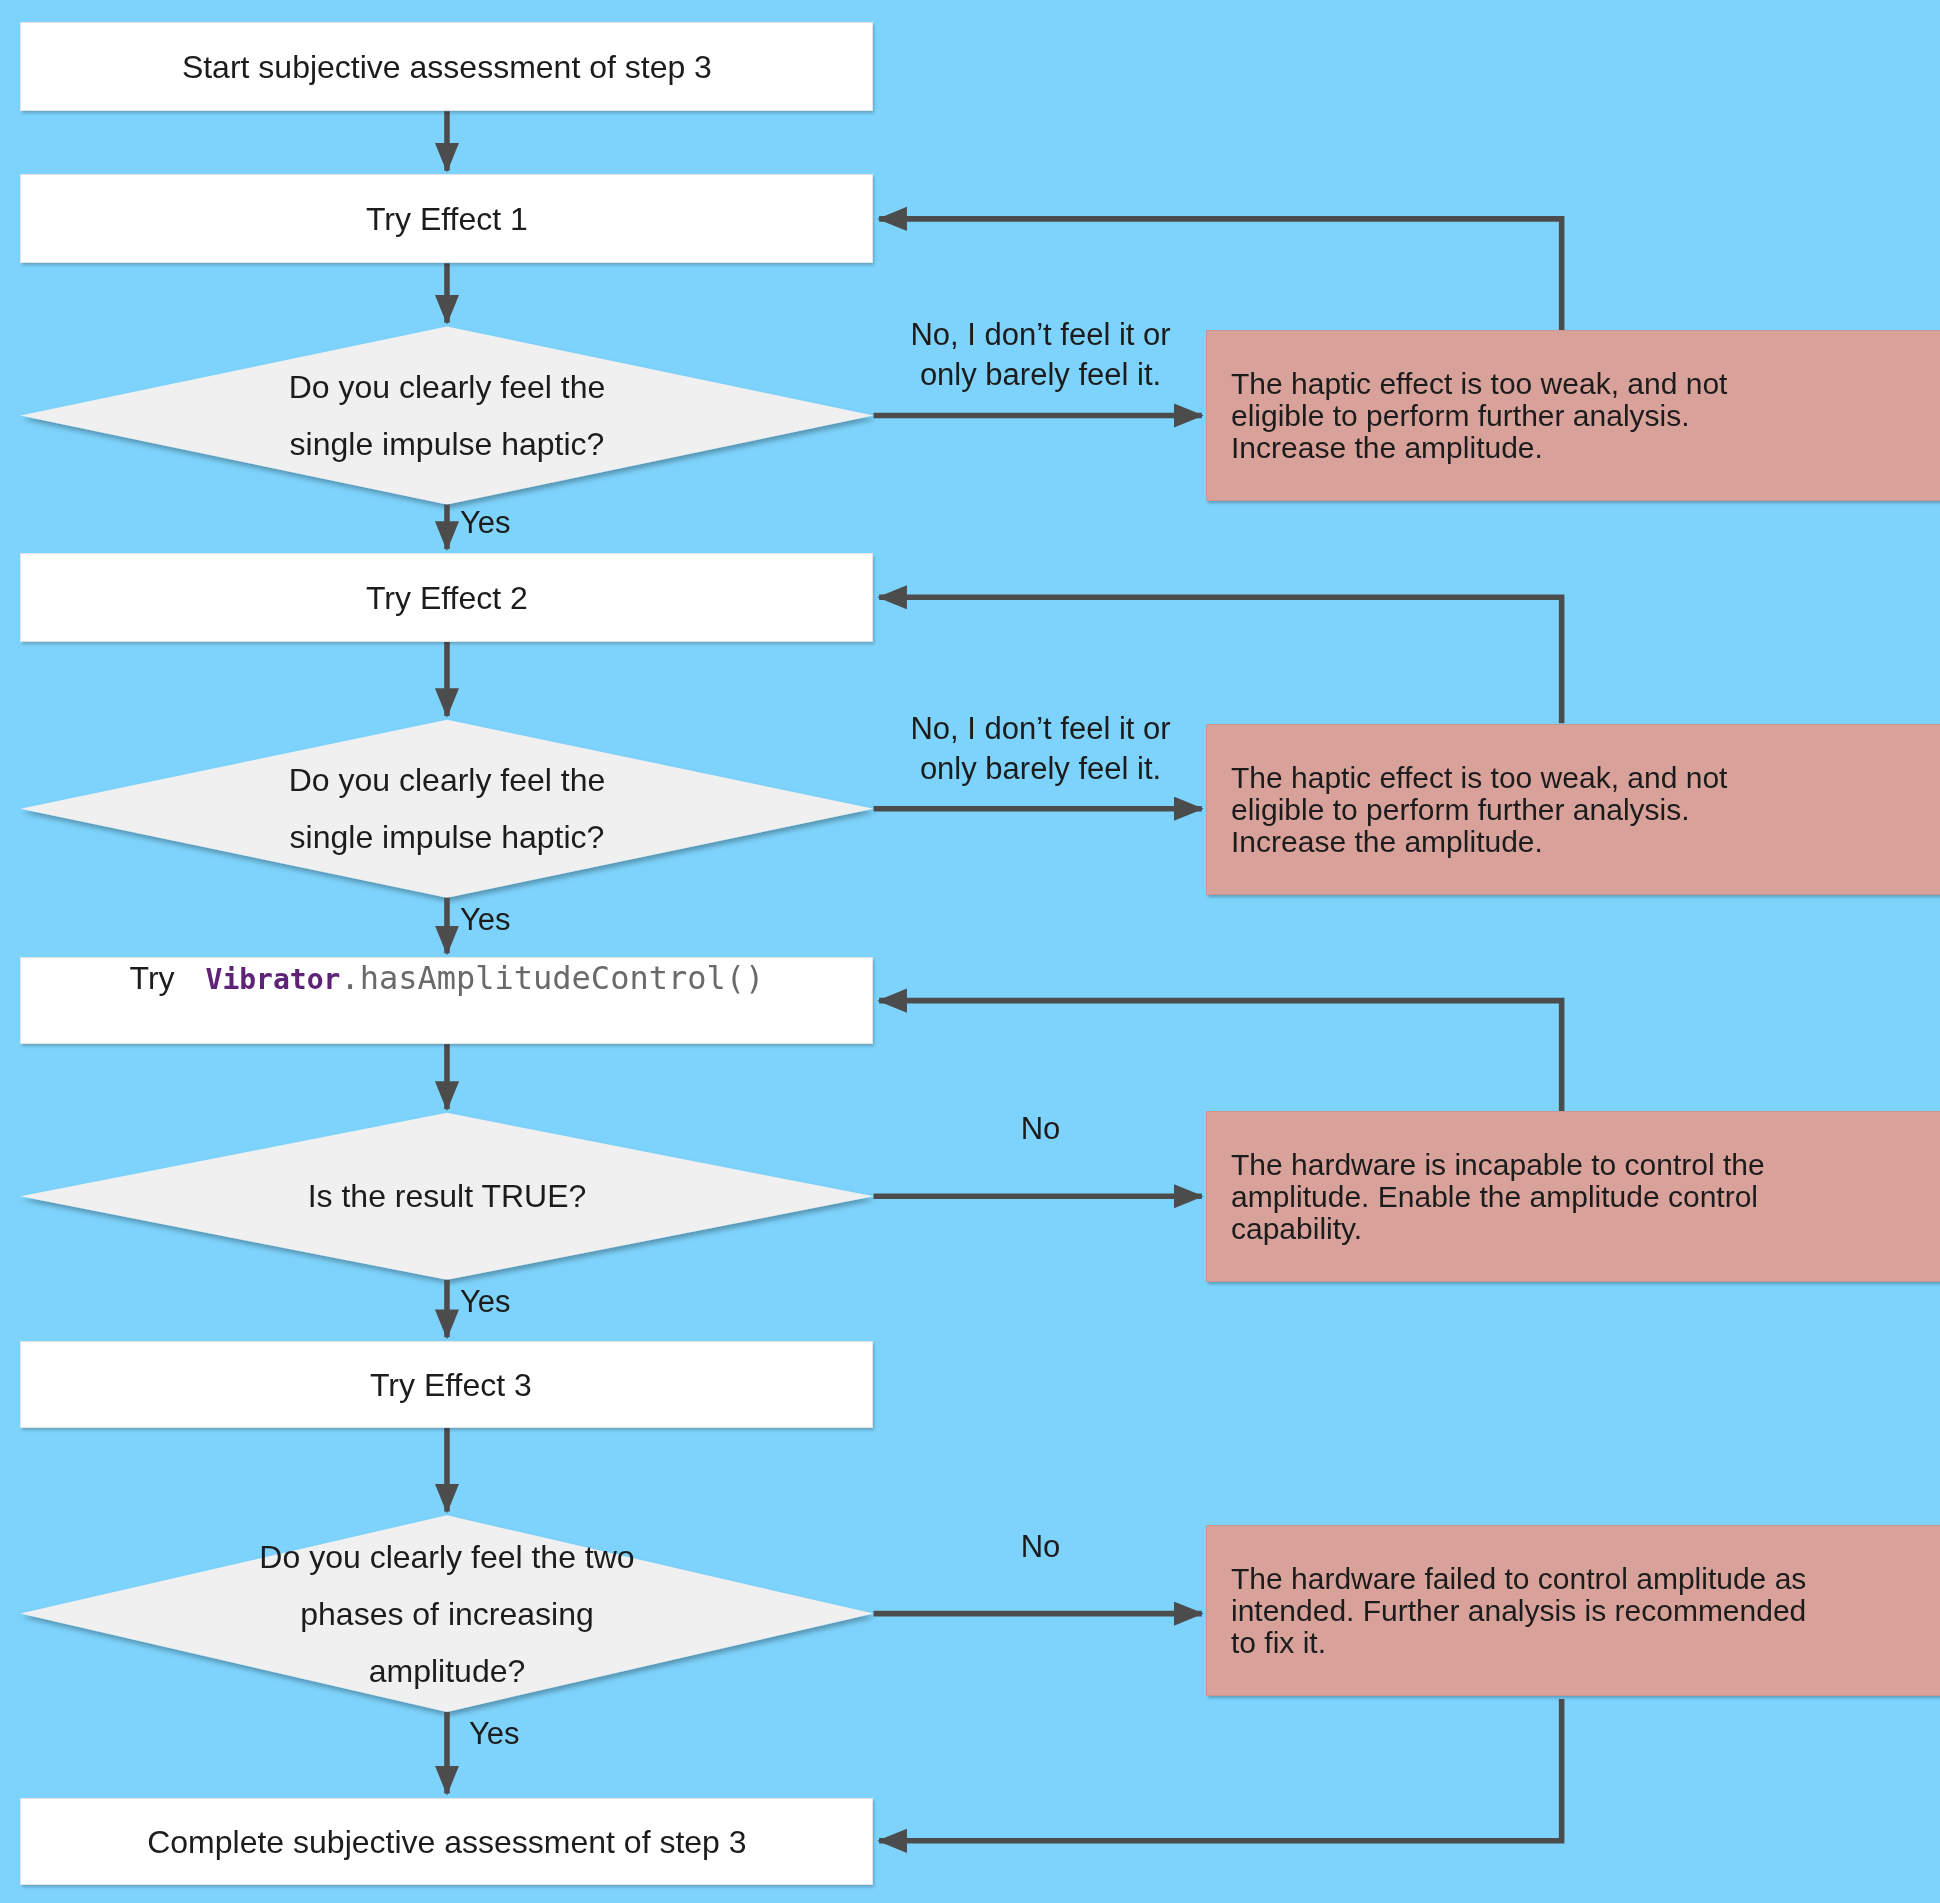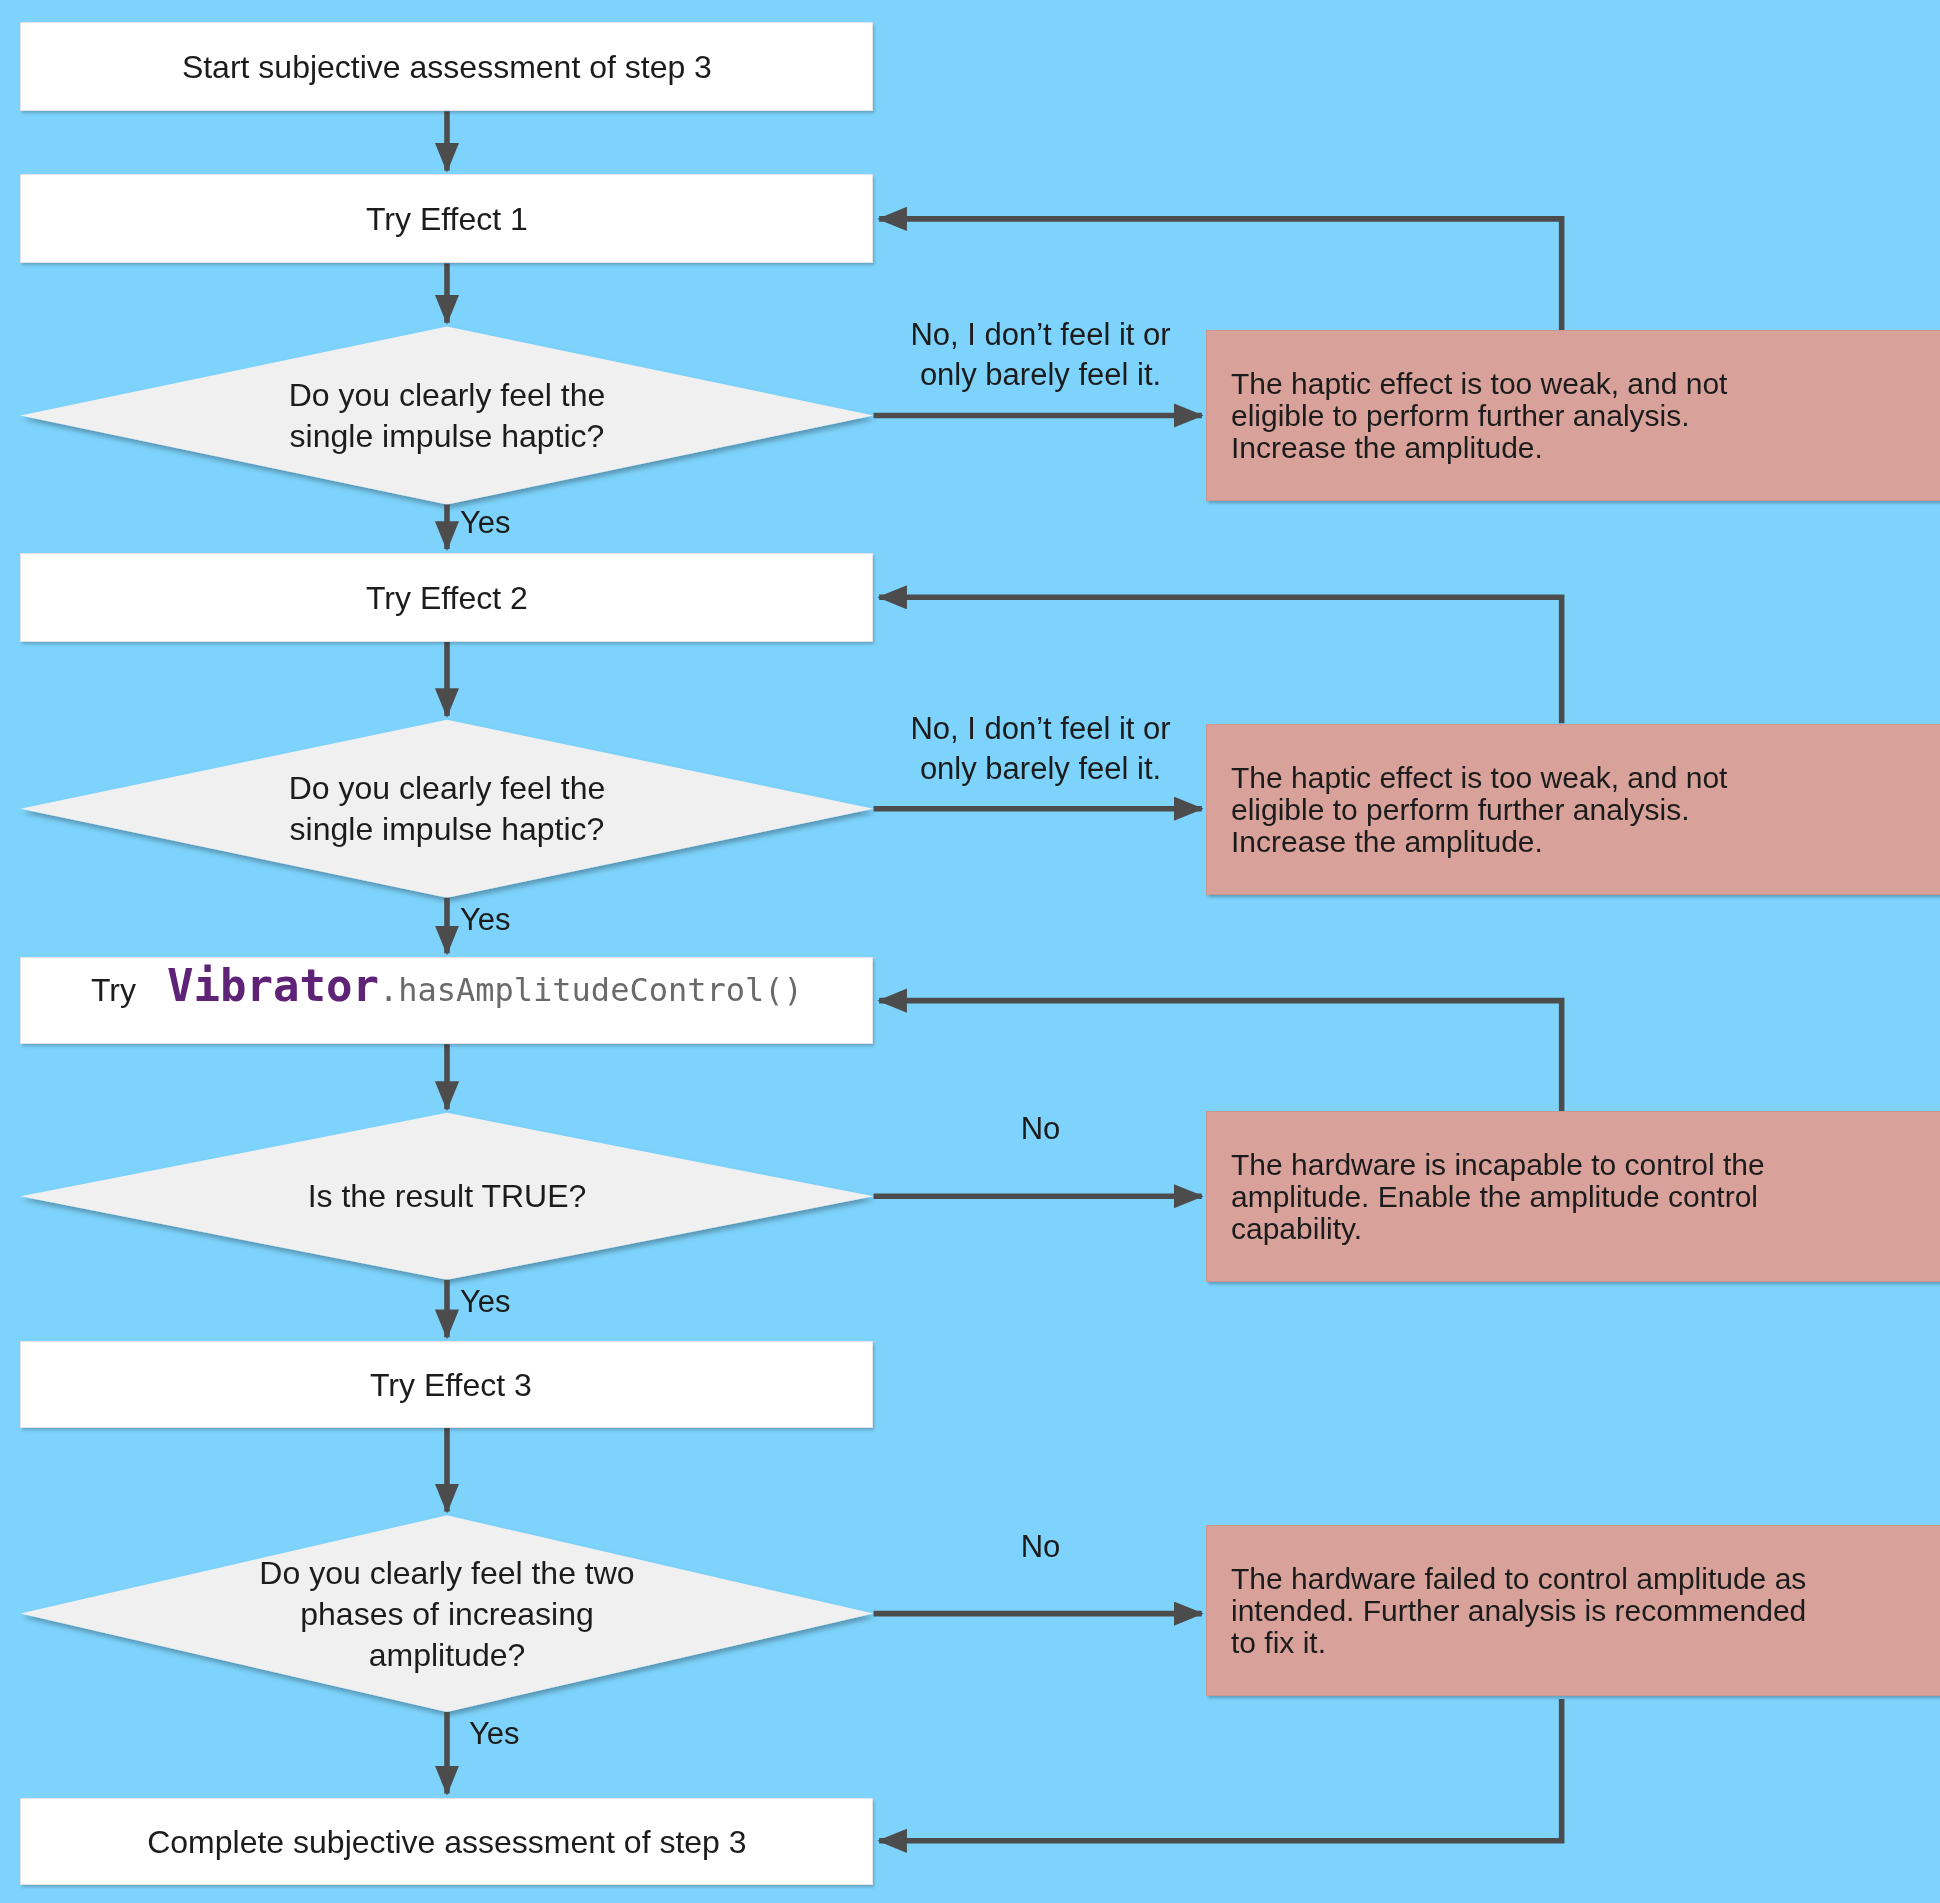--- a/index.html
+++ b/index.html
@@ -17,29 +17,29 @@
     position:absolute;left:1206px;width:840px;box-sizing:border-box;
     background:#d8a29b;border:0.9px solid #cb968f;
     box-shadow:1.9px 2.8px 2.8px rgba(0,0,0,0.25);
     display:flex;align-items:center;justify-content:flex-start;
     padding:0 24px;font-size:30px;line-height:32px;text-align:left;
     white-space:pre-line;
   }
   .dtext{
     position:absolute;left:111px;width:672px;
     display:flex;align-items:center;justify-content:center;
-    font-size:32px;line-height:41px;text-align:center;white-space:pre-line;
+    font-size:32px;line-height:57px;text-align:center;white-space:pre-line;
   }
   .lbl{
     position:absolute;font-size:31px;line-height:40px;white-space:pre-line;
   }
   .lbl.center{text-align:center;}
   .codeline{display:flex;align-items:baseline;justify-content:center;}
   .code-prefix{font-family:"Liberation Sans",sans-serif;font-size:32px;color:#1c1c1c;margin-right:31px;}
-  .code-object{font-family:"DejaVu Sans Mono","Liberation Mono",monospace;font-weight:bold;font-size:44px;color:#5e2277;}
+  .code-object{font-family:"DejaVu Sans Mono","Liberation Mono",monospace;font-weight:bold;font-size:28px;color:#5e2277;}
   .code-method{font-family:"DejaVu Sans Mono","Liberation Mono",monospace;font-size:32px;color:#6a6a6a;}
   svg .wire{stroke:#4c4c4c;stroke-width:6;fill:none;}
   svg .head{fill:#4c4c4c;}
   svg .diamond{fill:#f0f0f0;}
 </style>
 </head>
 <body>
 
 <div class="canvas">
 

